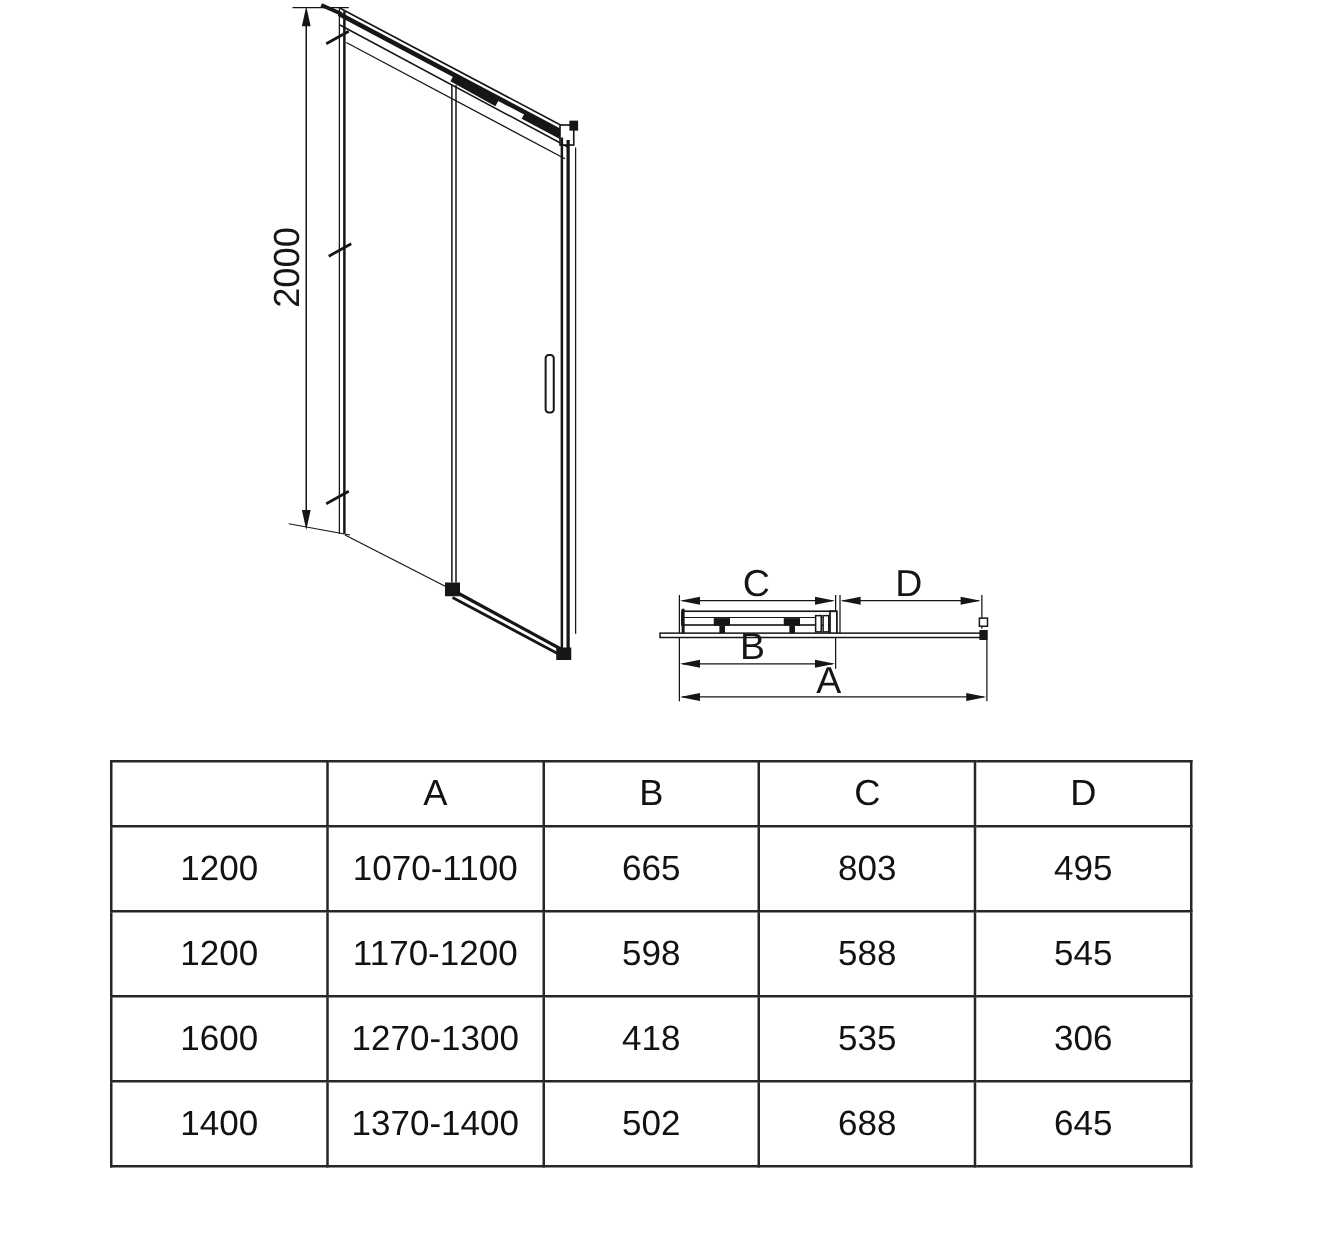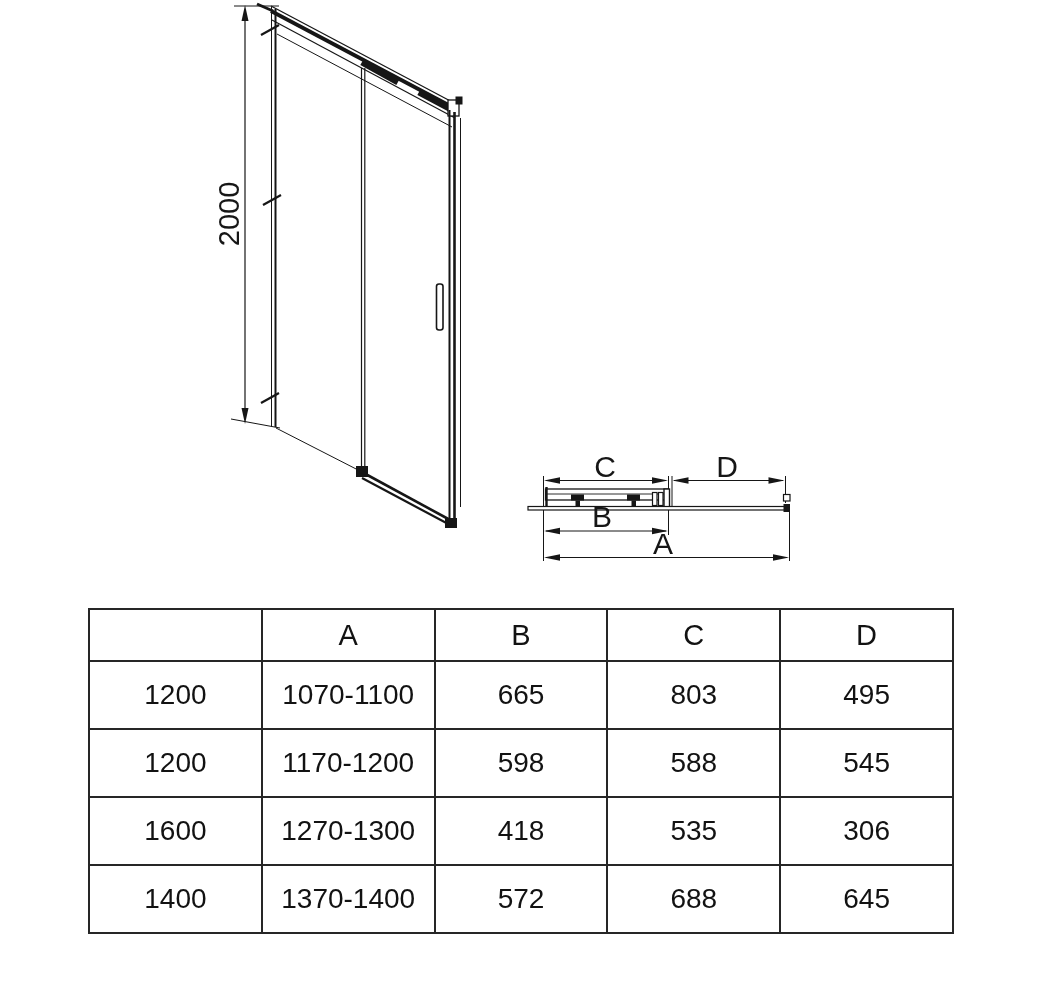--- a/index.html
+++ b/index.html
@@ -134,19 +134,19 @@
     <tr>
       <td>1600</td>
       <td>1270-1300</td>
       <td>418</td>
       <td>535</td>
       <td>306</td>
     </tr>
     <tr>
       <td>1400</td>
       <td>1370-1400</td>
-      <td>572</td>
+      <td>502</td>
       <td>688</td>
       <td>645</td>
     </tr>
   </tbody>
     </table>
 </div>
 
 </body></html>

